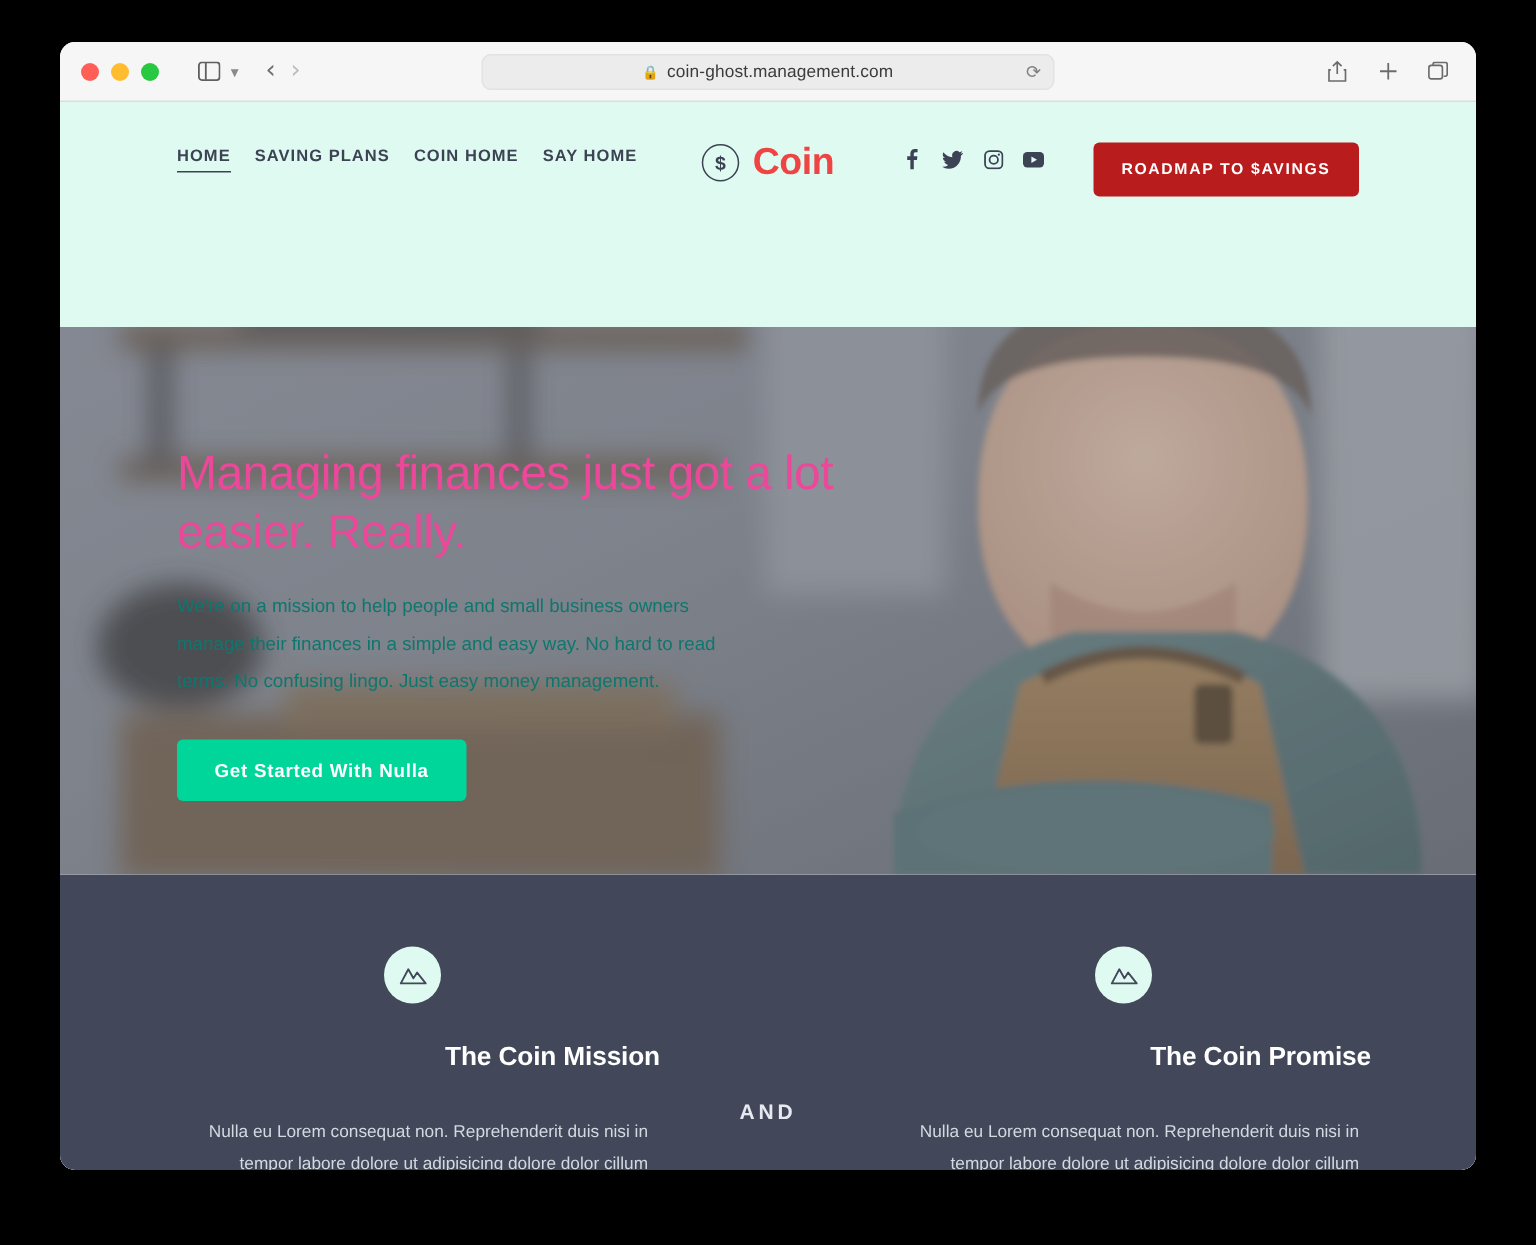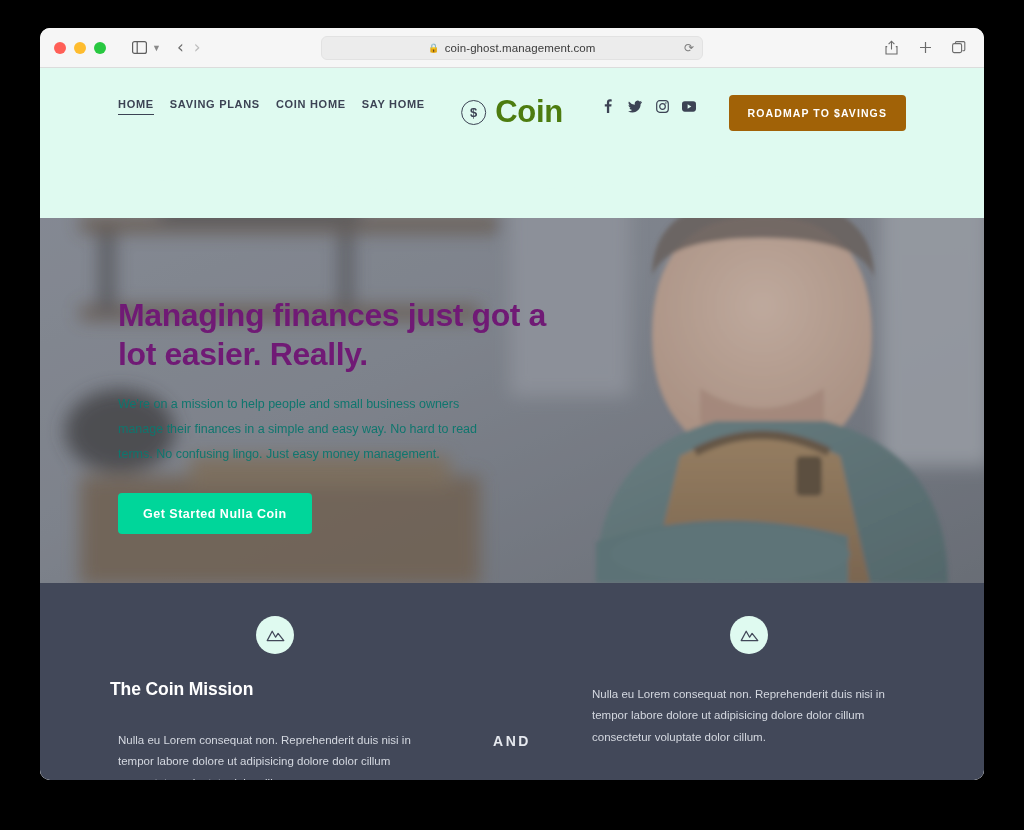--- a/index.html
+++ b/index.html
@@ -100,49 +100,49 @@
     position: absolute; left: 50%; top: 26px; transform: translateX(-50%);
     display: flex; align-items: center; gap: 9px;
   }
   .coin-mark {
     width: 25px; height: 25px; border-radius: 50%;
     border: 1.8px solid #3c4354;
     display: flex; align-items: center; justify-content: center;
     font-size: 13px; font-weight: 700; color: #3c4354;
     font-family: "Liberation Sans", sans-serif;
   }
-  .brand-name { font-size: 31px; font-weight: 700; color: #4d7c0f; letter-spacing: -.3px; }
+  .brand-name { font-size: 25px; font-weight: 700; color: #ef4444; letter-spacing: -.3px; }
 
   .social { position: absolute; right: 288px; top: 31px; display: flex; gap: 13px; align-items: center; color: #3c4354; }
   .social .ic { width: 14px; height: 14px; display: flex; align-items: center; justify-content: center; }
   .social svg { display: block; }
 
   .cta-top {
     position: absolute; right: 78px; top: 27px;
-    background: #a16207; color: #ffffff;
+    background: #b91c1c; color: #ffffff;
     border: none; border-radius: 4px;
     height: 36px; padding: 0 19px;
     font-size: 10.5px; font-weight: 700; letter-spacing: 1.1px;
     font-family: "Liberation Sans", sans-serif;
     cursor: pointer;
   }
 
   
   .hero {
     position: absolute; left: 0; top: 88px;
     width: 944px; height: 427px;
     overflow: hidden;
     z-index: 1;
   }
   .hero-photo { position: absolute; inset: 0; }
 
   .hero-copy { position: absolute; left: 78px; top: 140px; width: 440px; z-index: 4; }
   .hero-title {
-    font-size: 32px; font-weight: 700; line-height: 1.22;
-    color: #701a75; letter-spacing: -.4px;
+    font-size: 32px; font-weight: 400; line-height: 1.22;
+    color: #ec4899; letter-spacing: -.4px;
   }
   .hero-sub {
     margin-top: 18px;
     font-size: 12.5px; line-height: 2.0; color: #0f766e;
     max-width: 385px;
   }
   .hero-btn {
     margin-top: 26px;
     display: inline-block;
     background: #00d69a; color: #fff;
@@ -153,21 +153,21 @@
     cursor: pointer;
   }
 
   
   .features {
     position: absolute; left: 0; top: 515px;
     width: 944px; height: 197px;
     background: #424859;
     z-index: 2;
   }
-  .feat-col { position: absolute; top: 33px; width: 330px; text-align: left; }
+  .feat-col { position: absolute; top: 48px; width: 330px; text-align: right; }
   .feat-col.left { left: 70px; }
   .feat-col.right { left: 544px; }
 
   .feat-icon {
     width: 38px; height: 38px; border-radius: 50%;
     background: #dffaf0;
     margin: 0 auto;
     display: flex; align-items: center; justify-content: center;
   }
   .feat-icon svg { display: block; }
@@ -300,21 +300,21 @@
             <path d="M556 386 q120 -40 252 -6 l0 47 l-252 0 Z" fill="#5b7a78"></path>
             <ellipse cx="690" cy="398" rx="120" ry="30" fill="#5e7d7b"></ellipse>
           </g>
           <rect width="944" height="427" fill="#5d6372" opacity="0.34"></rect>
         </svg>
       </div>
 
       <div class="hero-copy">
         <h1 class="hero-title">Managing finances just got a lot easier. Really.</h1>
         <p class="hero-sub">We're on a mission to help people and small business owners manage their finances in a simple and easy way. No hard to read terms. No confusing lingo. Just easy money management.</p>
-        <button class="hero-btn">Get Started Nulla Coin</button>
+        <button class="hero-btn">Get Started With Nulla</button>
       </div>
     </div>
 
     <div class="header-band"></div>
     <svg class="wave" viewBox="0 0 944 72" preserveAspectRatio="none">
       <path d="M0 0 H944 V24 Q800 4 600 22 Q420 40 240 22 Q110 10 0 44 Z" fill="#dffaf0"></path>
     </svg>
 
     <div class="navbar">
       <div class="nav-links">
@@ -370,18 +370,19 @@
       </div>
 
       <div class="and-divider">AND</div>
 
       <div class="feat-col right">
         <div class="feat-icon">
           <svg width="19" height="15" viewBox="0 0 19 15" fill="none" stroke="#424859" stroke-width="1.25" stroke-linejoin="round">
             <path d="M1.2 12.6 6.2 3.2 9.6 9.2 12.1 5.4 17.8 12.6 Z"></path>
           </svg>
         </div>
+        <div class="feat-title">The Coin Promise</div>
         <div class="feat-body">Nulla eu Lorem consequat non. Reprehenderit duis nisi in tempor labore dolore ut adipisicing dolore dolor cillum consectetur voluptate dolor cillum.</div>
       </div>
     </div>
 
   </div>
 </div>
 
 </body></html>

